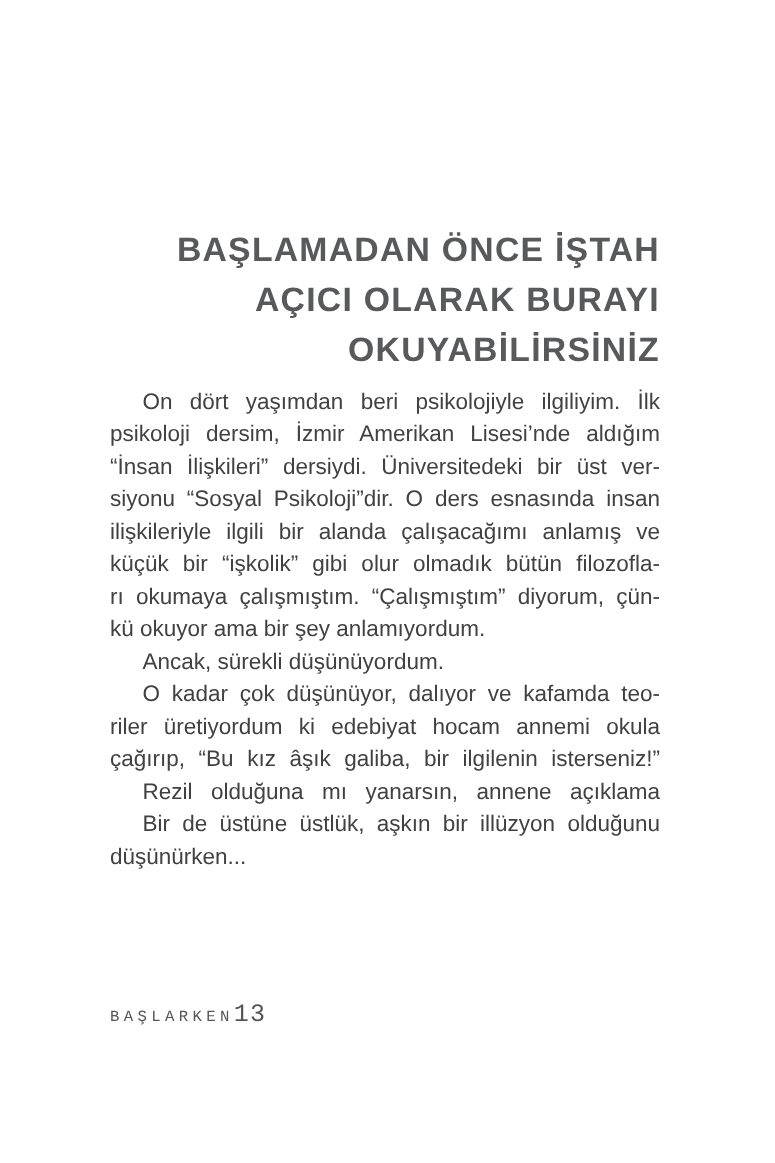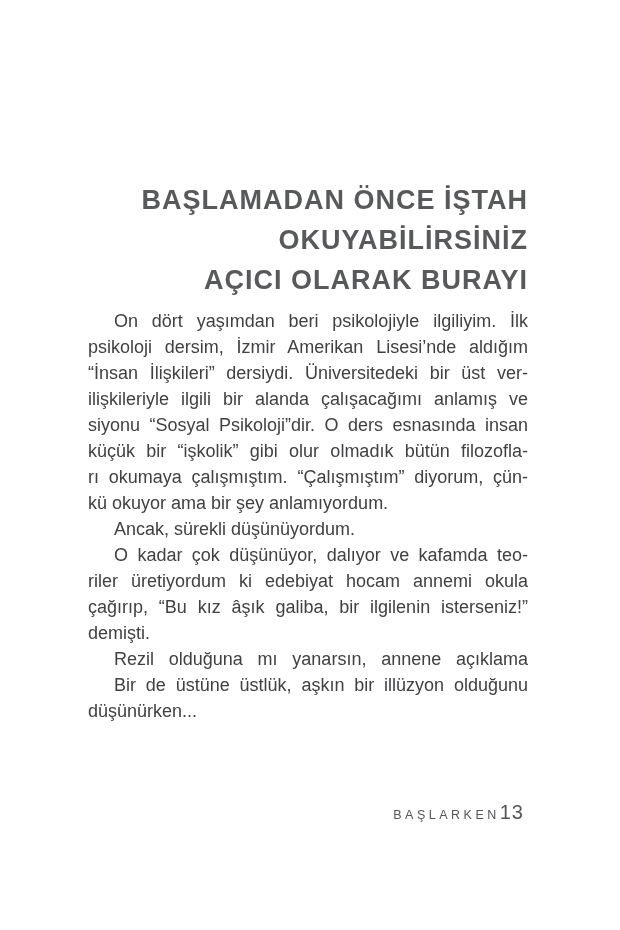--- a/index.html
+++ b/index.html
@@ -44,63 +44,63 @@
     white-space: normal;
   }
   .line.first { text-indent: 26px; }
   .line.last { text-align-last: left; }
   .page-footer {
     position: absolute;
     top: 801px;
     left: 88px;
     right: 96px;
     display: flex;
-    justify-content: flex-end;
+    justify-content: flex-start;
     align-items: baseline;
     color: #55565a;
+    font-family: Liberation Mono, monospace;
   }
   .running-header {
     font-size: 12.5px;
     letter-spacing: 3.5px;
   }
   .page-number {
     font-size: 20px;
     letter-spacing: 1px;
   }
 </style>
 </head>
 <body>
 
 <div class="page">
 
   <div class="chapter-title">
     <div class="title-line">BAŞLAMADAN ÖNCE İŞTAH</div>
+    <div class="title-line">AÇICI OLARAK BURAYI</div>
     <div class="title-line">OKUYABİLİRSİNİZ</div>
-    <div class="title-line">AÇICI OLARAK BURAYI</div>
   </div>
 
   <div class="body-text">
     <div class="para">
       <div class="line first">On dört yaşımdan beri psikolojiyle ilgiliyim. İlk</div>
       <div class="line">psikoloji dersim, İzmir Amerikan Lisesi’nde aldığım</div>
       <div class="line">“İnsan İlişkileri” dersiydi. Üniversitedeki bir üst ver-</div>
+      <div class="line">siyonu “Sosyal Psikoloji”dir. O ders esnasında insan</div>
       <div class="line">ilişkileriyle ilgili bir alanda çalışacağımı anlamış ve</div>
-      <div class="line">siyonu “Sosyal Psikoloji”dir. O ders esnasında insan</div>
       <div class="line">küçük bir “işkolik” gibi olur olmadık bütün filozofla-</div>
       <div class="line">rı okumaya çalışmıştım. “Çalışmıştım” diyorum, çün-</div>
       <div class="line last">kü okuyor ama bir şey anlamıyordum.</div>
     </div>
     <div class="para">
       <div class="line first last">Ancak, sürekli düşünüyordum.</div>
     </div>
     <div class="para">
       <div class="line first">O kadar çok düşünüyor, dalıyor ve kafamda teo-</div>
       <div class="line">riler üretiyordum ki edebiyat hocam annemi okula</div>
       <div class="line">çağırıp, “Bu kız âşık galiba, bir ilgilenin isterseniz!”</div>
-      <div class="line last">demişti.</div>
     </div>
     <div class="para">
       <div class="line first">Rezil olduğuna mı yanarsın, annene açıklama</div>
     </div>
     <div class="para">
       <div class="line first">Bir de üstüne üstlük, aşkın bir illüzyon olduğunu</div>
       <div class="line last">düşünürken...</div>
     </div>
   </div>
 

